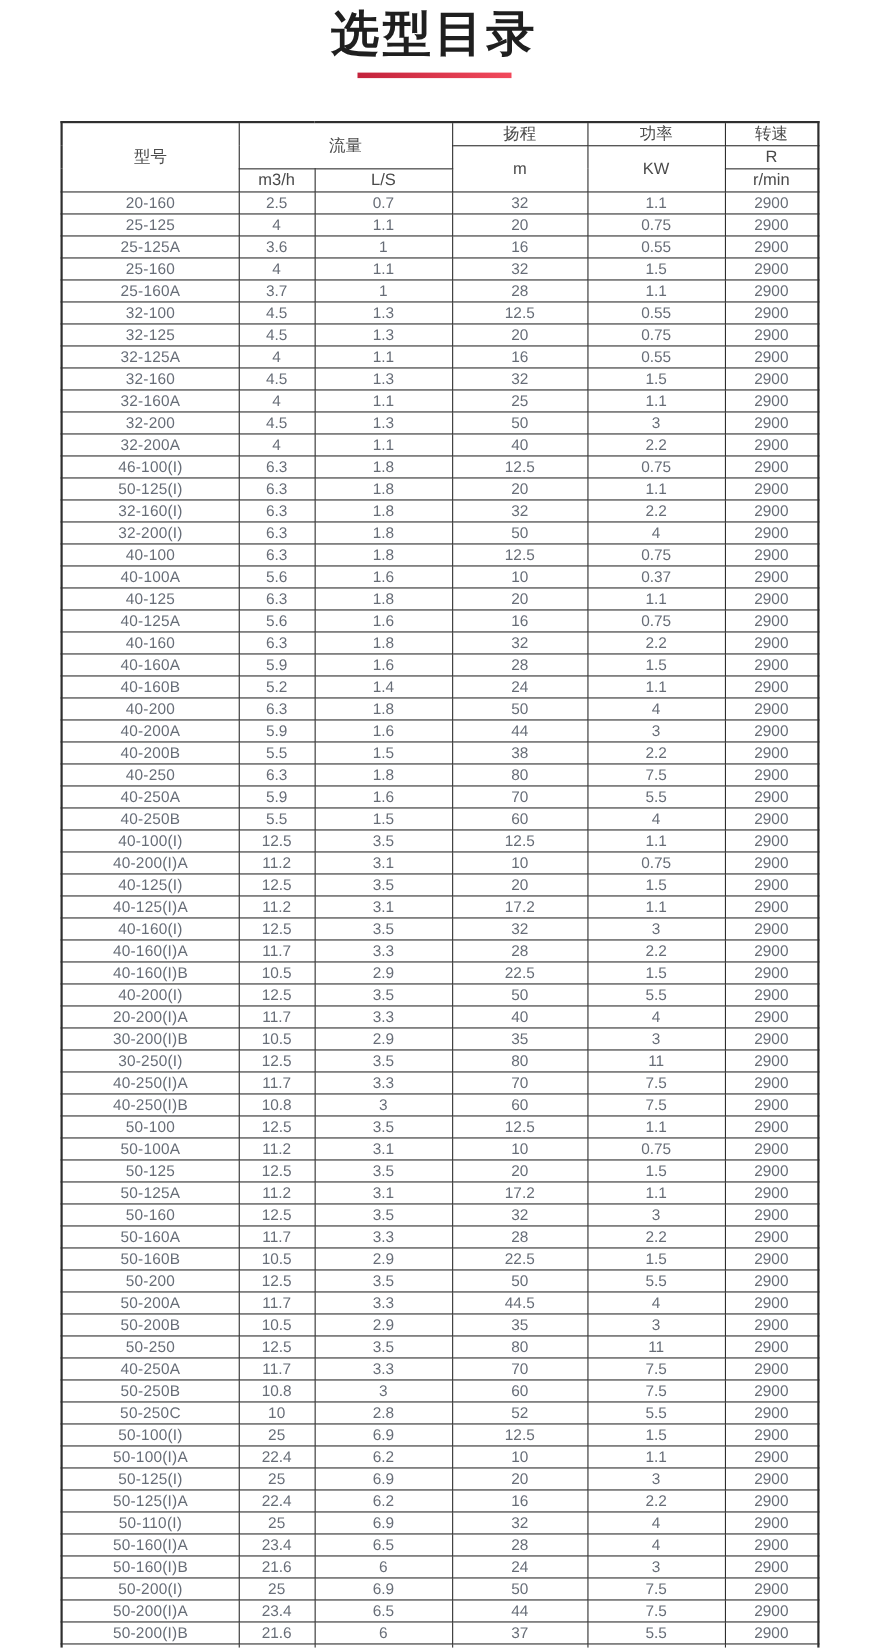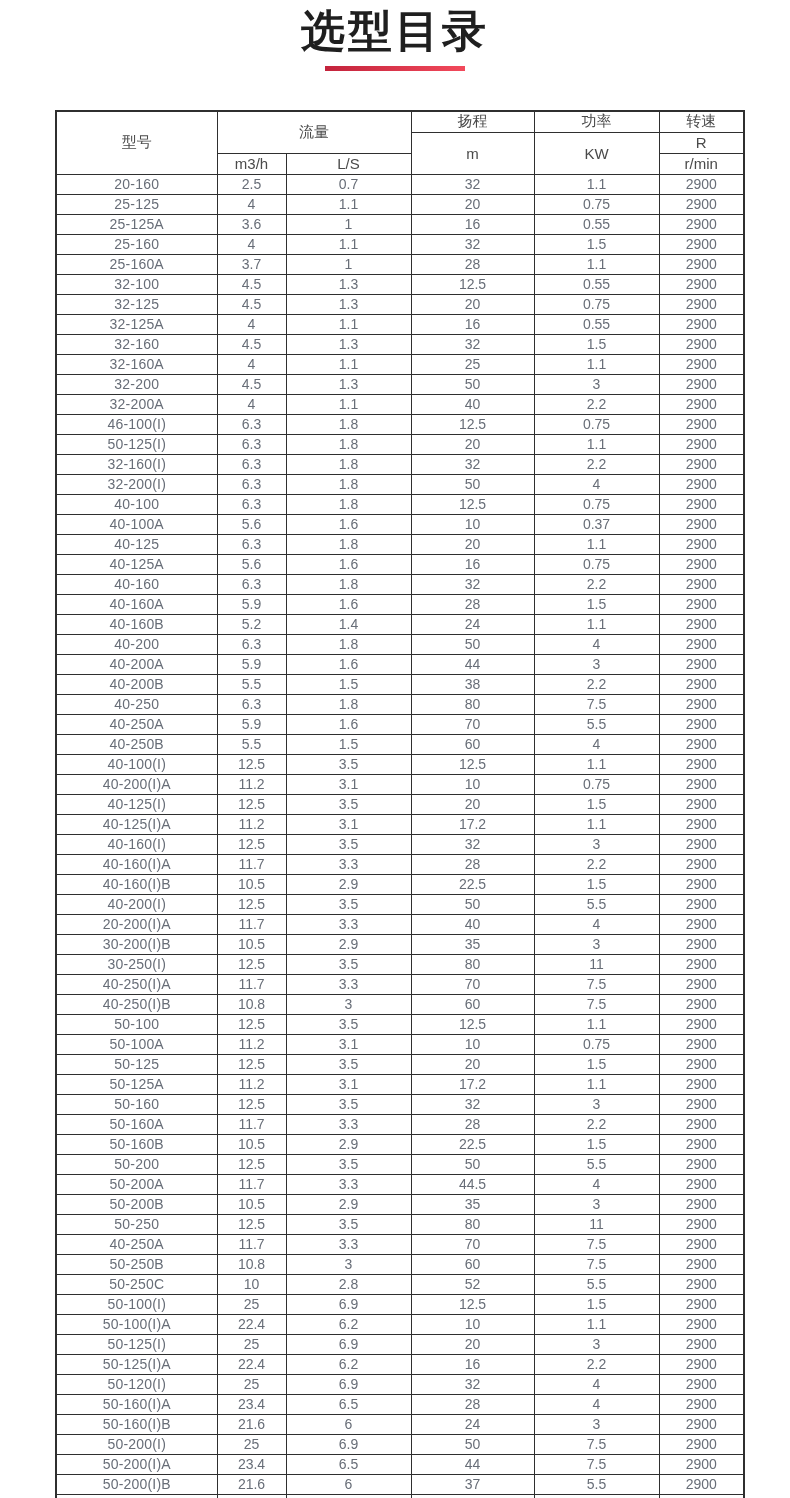--- a/index.html
+++ b/index.html
@@ -552,21 +552,21 @@
         </tr>
         <tr>
           <td class="c-model">50-125(I)A</td>
           <td class="c-flow-m3h">22.4</td>
           <td class="c-flow-ls">6.2</td>
           <td class="c-head-m">16</td>
           <td class="c-power-kw">2.2</td>
           <td class="c-speed-rpm">2900</td>
         </tr>
         <tr>
-          <td class="c-model">50-120(I)</td>
+          <td class="c-model">50-110(I)</td>
           <td class="c-flow-m3h">25</td>
           <td class="c-flow-ls">6.9</td>
           <td class="c-head-m">32</td>
           <td class="c-power-kw">4</td>
           <td class="c-speed-rpm">2900</td>
         </tr>
         <tr>
           <td class="c-model">50-160(I)A</td>
           <td class="c-flow-m3h">23.4</td>
           <td class="c-flow-ls">6.5</td>

